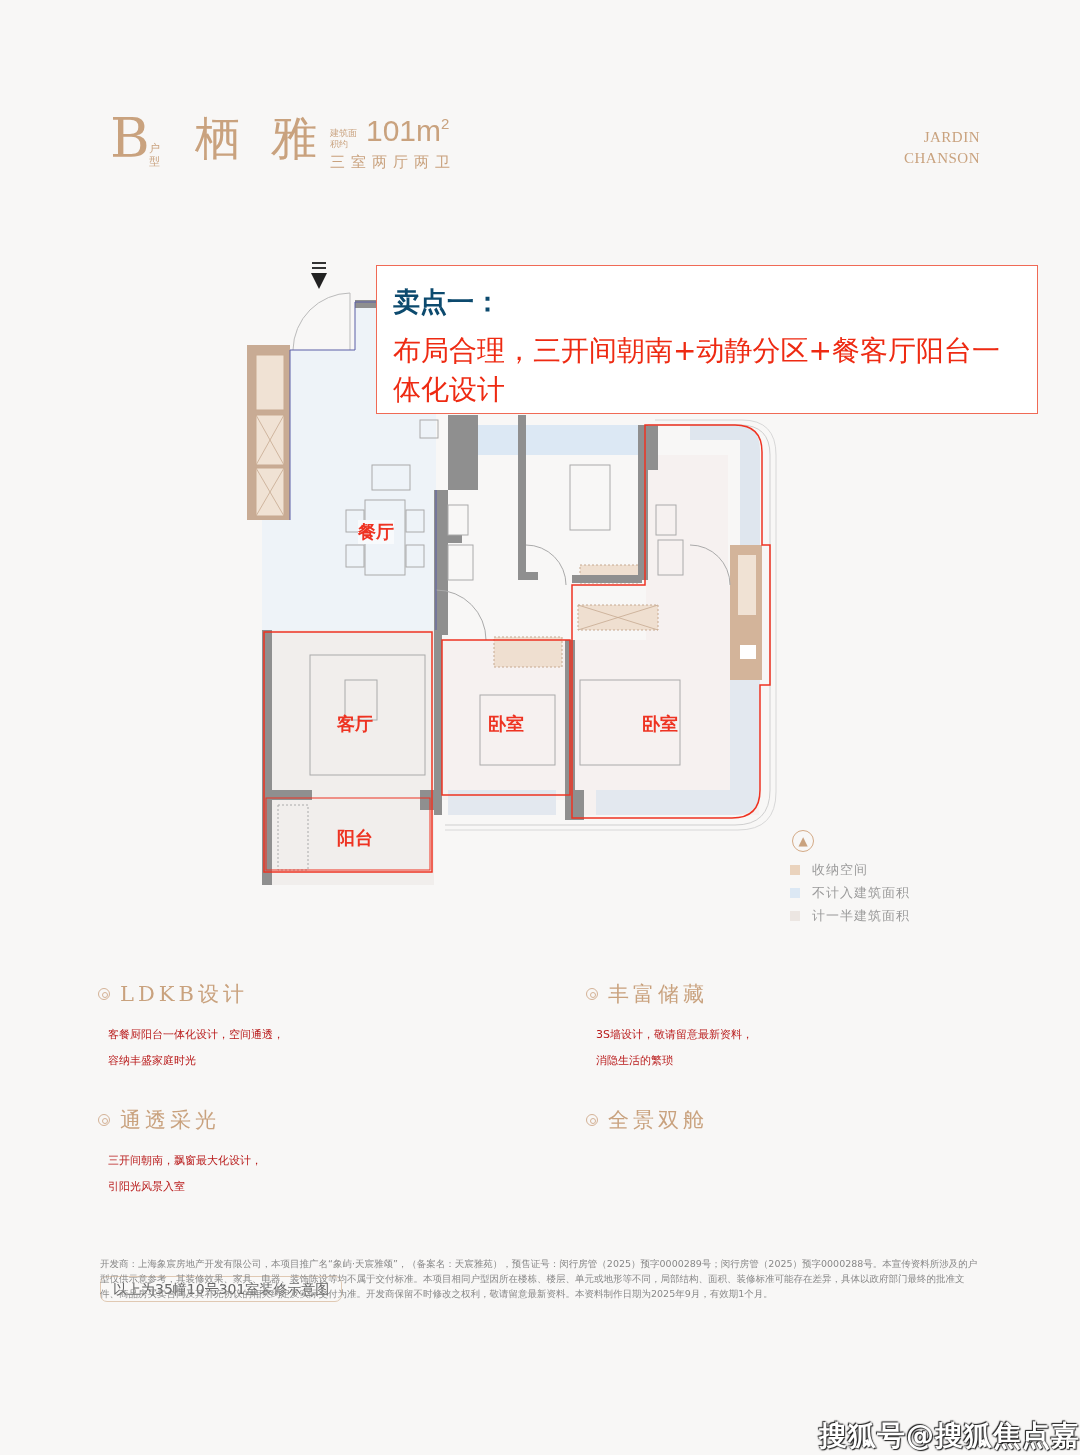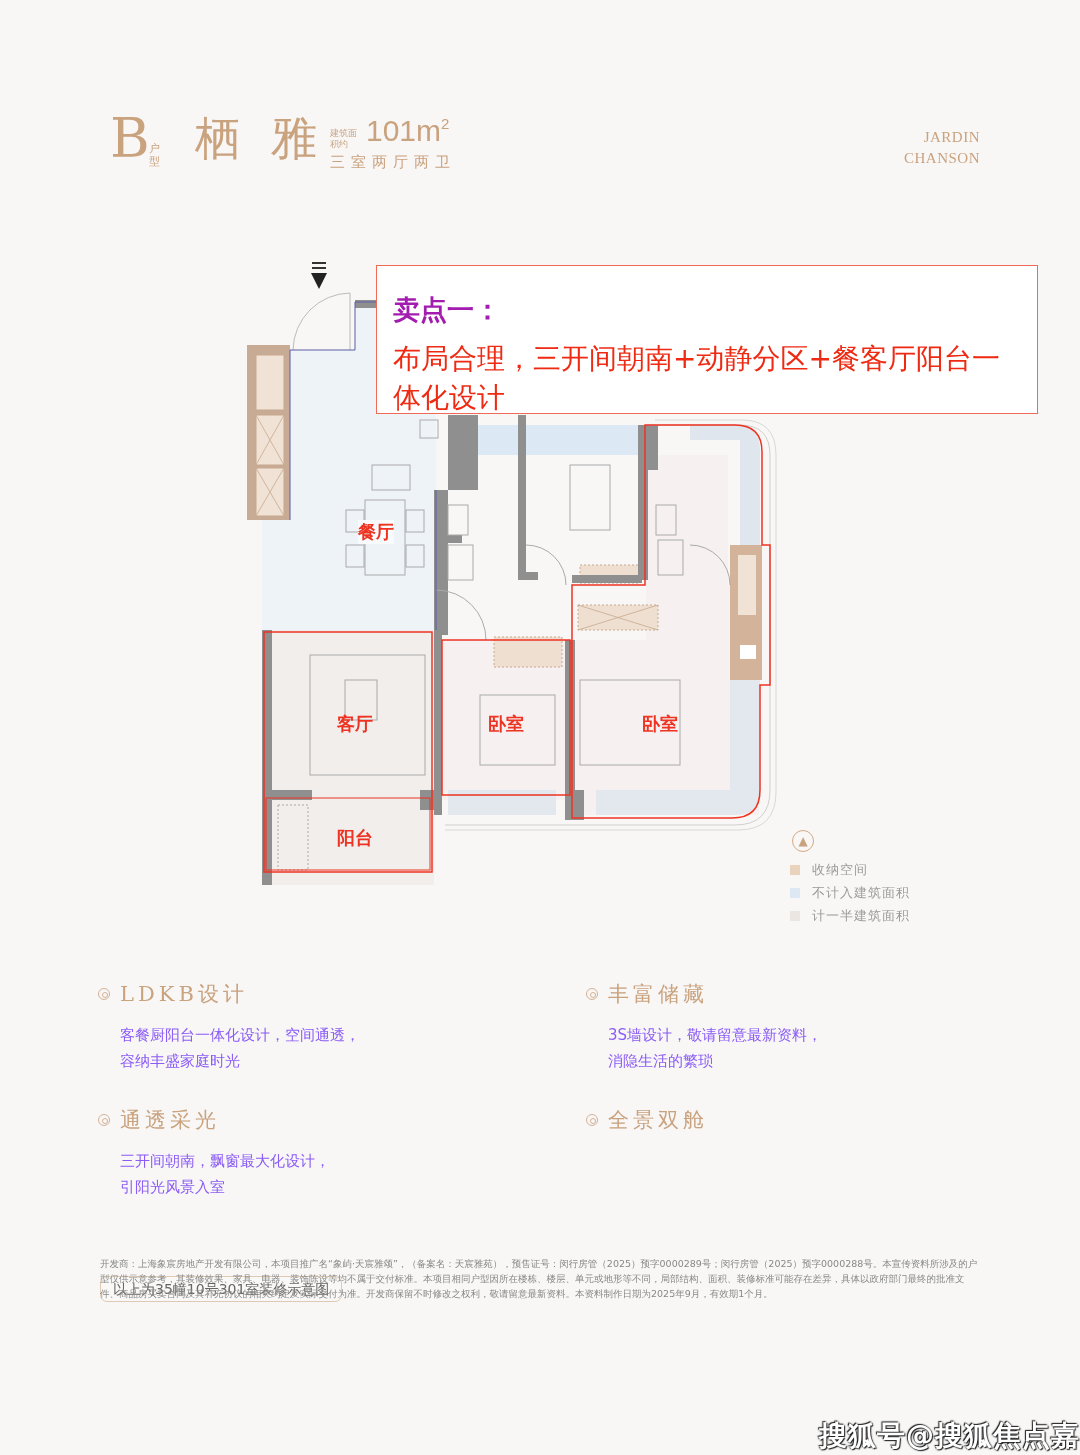--- a/index.html
+++ b/index.html
@@ -14,37 +14,37 @@
     .hdr-area { position: absolute; left: 366px; top: 116px; font-size: 30px; color: #c9a27e; line-height: 1; font-family: "Liberation Sans", sans-serif; }
     .hdr-area sup { font-size: 15px; vertical-align: 12px; }
     .hdr-rooms { position: absolute; left: 330px; top: 153px; font-size: 15px; letter-spacing: 6px; color: #c9a27e; }
     .brand { position: absolute; right: 100px; top: 127px; text-align: right; font-family: "Liberation Serif", serif; font-size: 15px; line-height: 21px; color: #c9a27e; letter-spacing: 0.5px; }
 
     
     .plan { position: absolute; left: 0; top: 0; width: 1080px; height: 960px; }
 
     
     .callout { position: absolute; left: 376px; top: 265px; width: 662px; height: 149px; background: #fff; border: 1.5px solid #f06a55; padding: 18px 16px; }
-    .callout-title { font-size: 27px; font-weight: bold; color: #a21caf; line-height: 36px; margin-top: 8px; }
+    .callout-title { font-size: 27px; font-weight: bold; color: #0c4a6e; line-height: 36px; }
     .callout-body { font-size: 28px; color: #ee2a12; line-height: 39px; margin-top: 11px; }
 
     
     .legend { position: absolute; left: 790px; top: 830px; }
     .compass { width: 22px; height: 22px; border: 1px solid #d4aa86; border-radius: 50%; display: flex; align-items: center; justify-content: center; font-size: 12px; color: #c9a27e; margin-left: 2px; margin-bottom: 6px; }
     .legend-item { display: flex; align-items: center; height: 23px; }
     .legend-swatch { width: 10px; height: 10px; margin-right: 12px; }
     .legend-label { font-size: 13px; color: #9b9b9b; letter-spacing: 1px; }
 
     
     .feature { position: absolute; width: 420px; }
     .feature-head { display: flex; align-items: center; }
     .feature-icon { width: 12px; height: 12px; border: 1px solid #d4b296; border-radius: 50%; position: relative; margin-right: 10px; }
     .feature-icon::after { content: ""; position: absolute; left: 3px; top: 3px; width: 4px; height: 4px; border: 1px solid #d4b296; border-radius: 50%; }
     .feature-title { font-family: "DejaVu Serif", "Liberation Serif", serif; font-size: 21px; letter-spacing: 4px; color: #c9a27e; }
-    .feature-desc { margin-top: 14px; margin-left: 22px; font-size: 15px; line-height: 26px; color: #8b5cf6; }
+    .feature-desc { margin-top: 14px; margin-left: 10px; font-size: 11px; line-height: 26px; color: #b91c1c; }
 
     
     .note-badge { position: absolute; left: 100px; top: 1276px; height: 26px; padding: 0 12px; border: 1px solid #e0c9b3; border-radius: 7px; font-size: 14px; line-height: 24px; color: #666; background: #f9f8f7; }
     .disclaimer { position: absolute; left: 100px; top: 1256px; width: 880px; font-size: 9.5px; line-height: 15px; color: #888; }
 
     .watermark { position: absolute; left: 802px; top: 1417px; font-size: 28px; font-weight: bold; color: #fff; letter-spacing: 1px; text-shadow: 0 0 2px #222, 1px 1px 1px #222, -1px -1px 1px #222; text-align: right; }
   </style>
 </head>
 <body>
 

